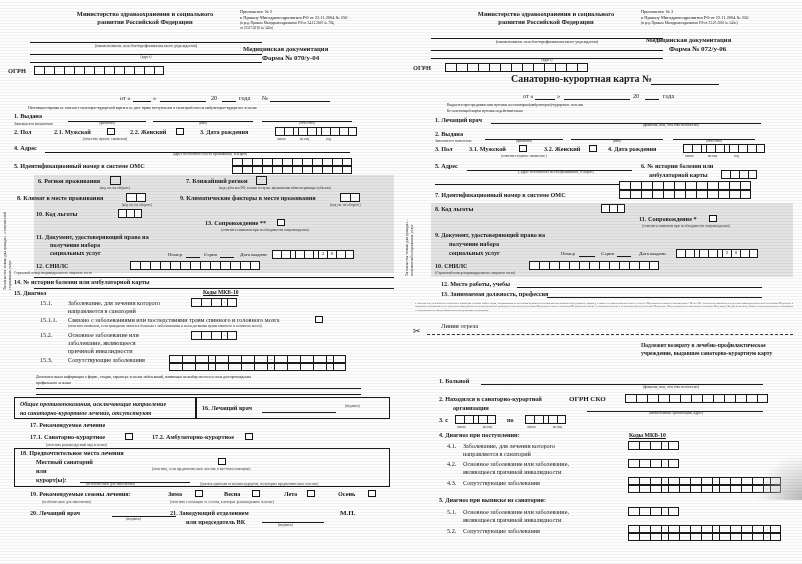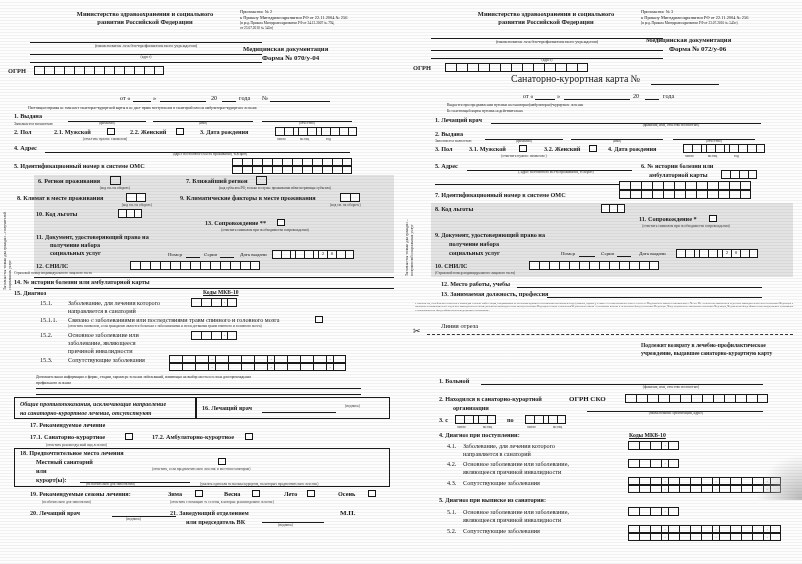--- a/index.html
+++ b/index.html
@@ -30,21 +30,21 @@
   .grid > i{display:block;border:.7px solid #1a1a1a;border-right-width:0;
             box-sizing:border-box;background:#fff;font-style:normal;
             font-size:5px;text-align:center;line-height:1;}
   .grid > i:last-child{border-right-width:.7px;}
   .grid > i.thick{border-left-width:1.4px;}
   .shade{position:absolute;background:#d8d8d8;opacity:.72;}
   .framebox{position:absolute;border:.8px solid #1a1a1a;box-sizing:border-box;}
   .vtext{position:absolute;writing-mode:vertical-rl;transform:rotate(180deg);
          font-size:3.9px;line-height:1.25;white-space:pre-line;color:#222;}
   .title{font-size:11px;font-weight:bold;}
-  .title2{font-size:10px;font-weight:normal;}
+  .title2{font-size:10px;font-weight:bold;}
   .foot{position:absolute;font-size:2.5px;line-height:1.35;color:#2a2a2a;
         text-align:justify;}
   .scissor{position:absolute;font-size:9px;color:#222;}
   .noise{position:absolute;left:0;top:0;width:100%;height:100%;
          pointer-events:none;opacity:.05;
          background:repeating-linear-gradient(0deg,#000 0 1px,transparent 1px 3px);}
   .corner{position:absolute;right:0;bottom:64px;width:46px;height:46px;
           background:radial-gradient(circle at 100% 100%,#bbb,rgba(255,255,255,0) 70%);}
 </style>
 </head>

